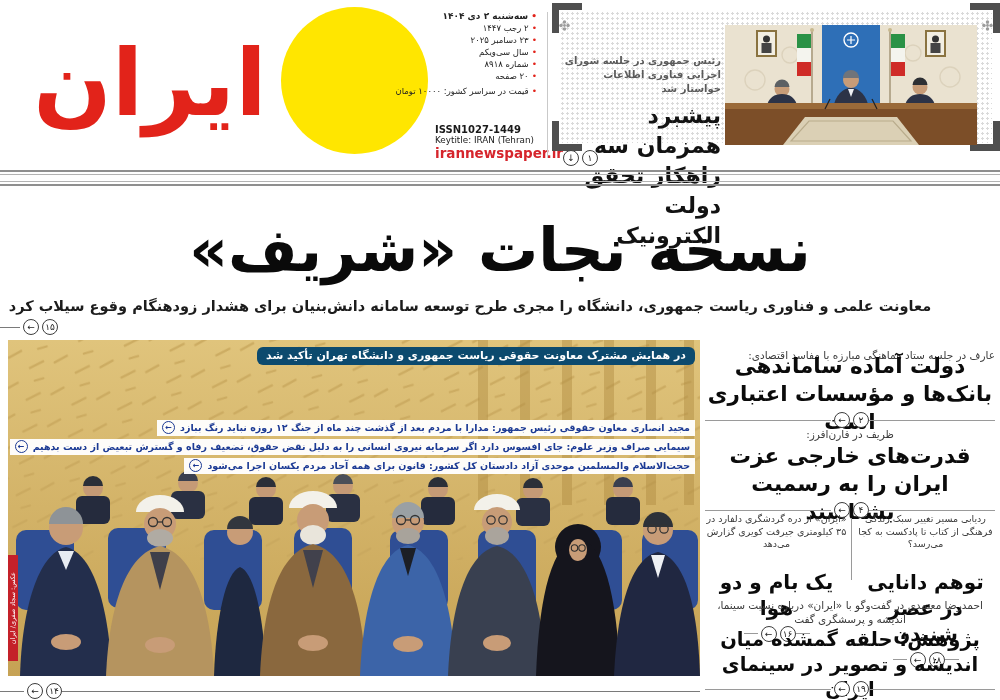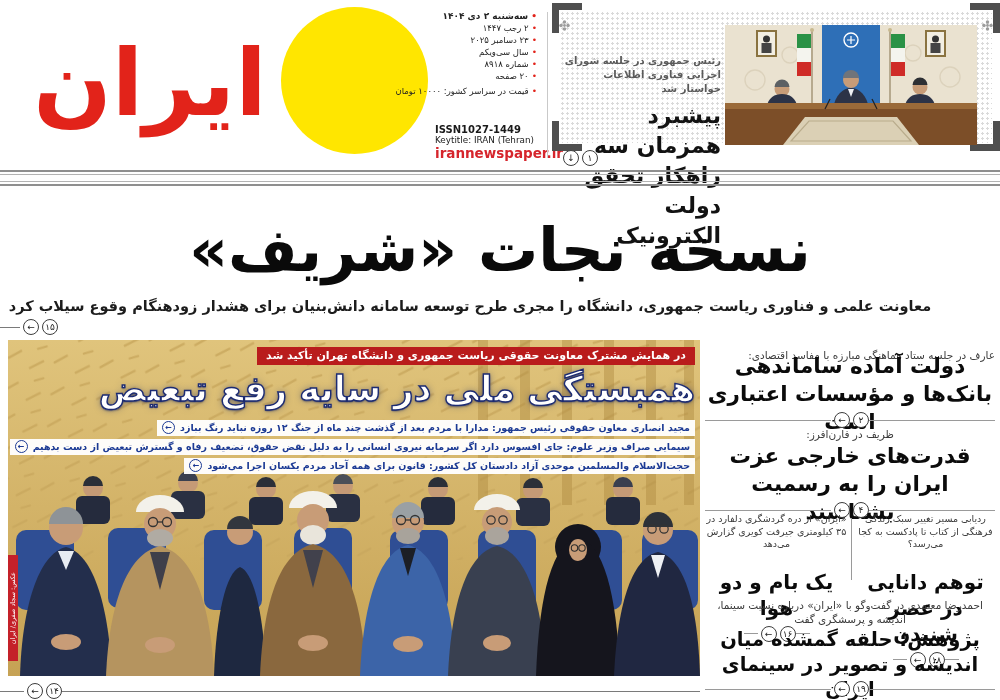--- a/index.html
+++ b/index.html
@@ -52,22 +52,22 @@
                color:#2b2b2b;direction:rtl;white-space:nowrap;}
   .lead-headline{position:absolute;top:204px;left:0;width:1000px;text-align:center;font-size:60px;font-weight:bold;
                  color:#0a0a0a;direction:rtl;line-height:92px;white-space:nowrap;}
   .lead-subhead{position:absolute;top:298px;left:0;width:940px;text-align:center;font-size:14.5px;font-weight:bold;
                 color:#1c1c1c;direction:rtl;white-space:nowrap;}
   
   .mark15{position:absolute;left:0;top:319px;display:flex;align-items:center;}
   .hline{height:1px;background:#7a7a7a;}
   .mark15 .hline{width:20px;}
   .photo{position:absolute;left:8px;top:340px;width:692px;height:336px;overflow:hidden;background:#d8ba70;}
-  .ph-kicker{position:absolute;top:7px;right:5px;background:#b91c1c;color:#fff;font-size:11px;font-weight:bold;
-             padding:2px 9px 3px;direction:rtl;white-space:nowrap;}
+  .ph-kicker{position:absolute;top:7px;right:5px;background:#0c4a6e;color:#fff;font-size:11px;font-weight:bold;
+             padding:2px 9px 3px;direction:rtl;white-space:nowrap;border-radius:6px;}
   .ph-headline{position:absolute;top:25px;right:5px;font-size:35px;font-weight:bold;color:#fff;direction:rtl;white-space:nowrap;
                -webkit-text-stroke:1.4px #1c2b72;text-shadow:0 1px 2px rgba(20,35,100,.85),0 0 7px rgba(20,35,100,.5);line-height:48px;}
   .ph-bullets{position:absolute;top:80px;right:5px;display:flex;flex-direction:column;align-items:flex-end;gap:3px;}
   .ph-bullet{display:flex;direction:rtl;align-items:center;gap:5px;background:rgba(255,255,255,.96);color:#1c3a94;
              font-size:9.5px;font-weight:bold;padding:1px 5px 2px;white-space:nowrap;}
   .ph-bullet .bcirc{width:11px;height:11px;border:1px solid #1c3a94;border-radius:50%;display:flex;align-items:center;
                     justify-content:center;font-size:8px;flex:none;margin-left:0;}
   .ph-credit{position:absolute;left:0;bottom:15px;width:10px;height:106px;background:#c42129;display:flex;
              align-items:center;justify-content:center;}
   .ph-credit span{writing-mode:vertical-rl;transform:rotate(180deg);font-size:6.5px;color:#fff;white-space:nowrap;}
@@ -373,21 +373,20 @@
          <g stroke="#333" fill="none" stroke-width="1.2">
             <circle cx="644" cy="189" r="4.2"></circle>
             <circle cx="656" cy="189" r="4.2"></circle>
           </g>
          <path d="M606 336 C609 270 622 218 650 212 C678 218 690 270 692 336 Z" fill="#202741"></path>
          <path d="M643 215 L650 238 L657 215 Z" fill="#eef0f4"></path>
         </g>
     </svg>
 
     <div class="ph-kicker">در همایش مشترک معاونت حقوقی ریاست جمهوری و دانشگاه تهران تأکید شد</div>
-    <div class="ph-headline">همبستگی ملی در سایه رفع تبعیض</div>
     <div class="ph-bullets">
       <div class="ph-bullet">
         <span>مجید انصاری معاون حقوقی رئیس جمهور: مدارا با مردم بعد از گذشت چند ماه از جنگ ۱۲ روزه نباید رنگ ببازد</span>
         <span class="bcirc">←</span>
       </div>
       <div class="ph-bullet">
         <span>سیمایی صراف وزیر علوم: جای افسوس دارد اگر سرمایه نیروی انسانی را به دلیل نقض حقوق، تضعیف رفاه و گسترش تبعیض از دست بدهیم</span>
         <span class="bcirc">←</span>
       </div>
       <div class="ph-bullet">

